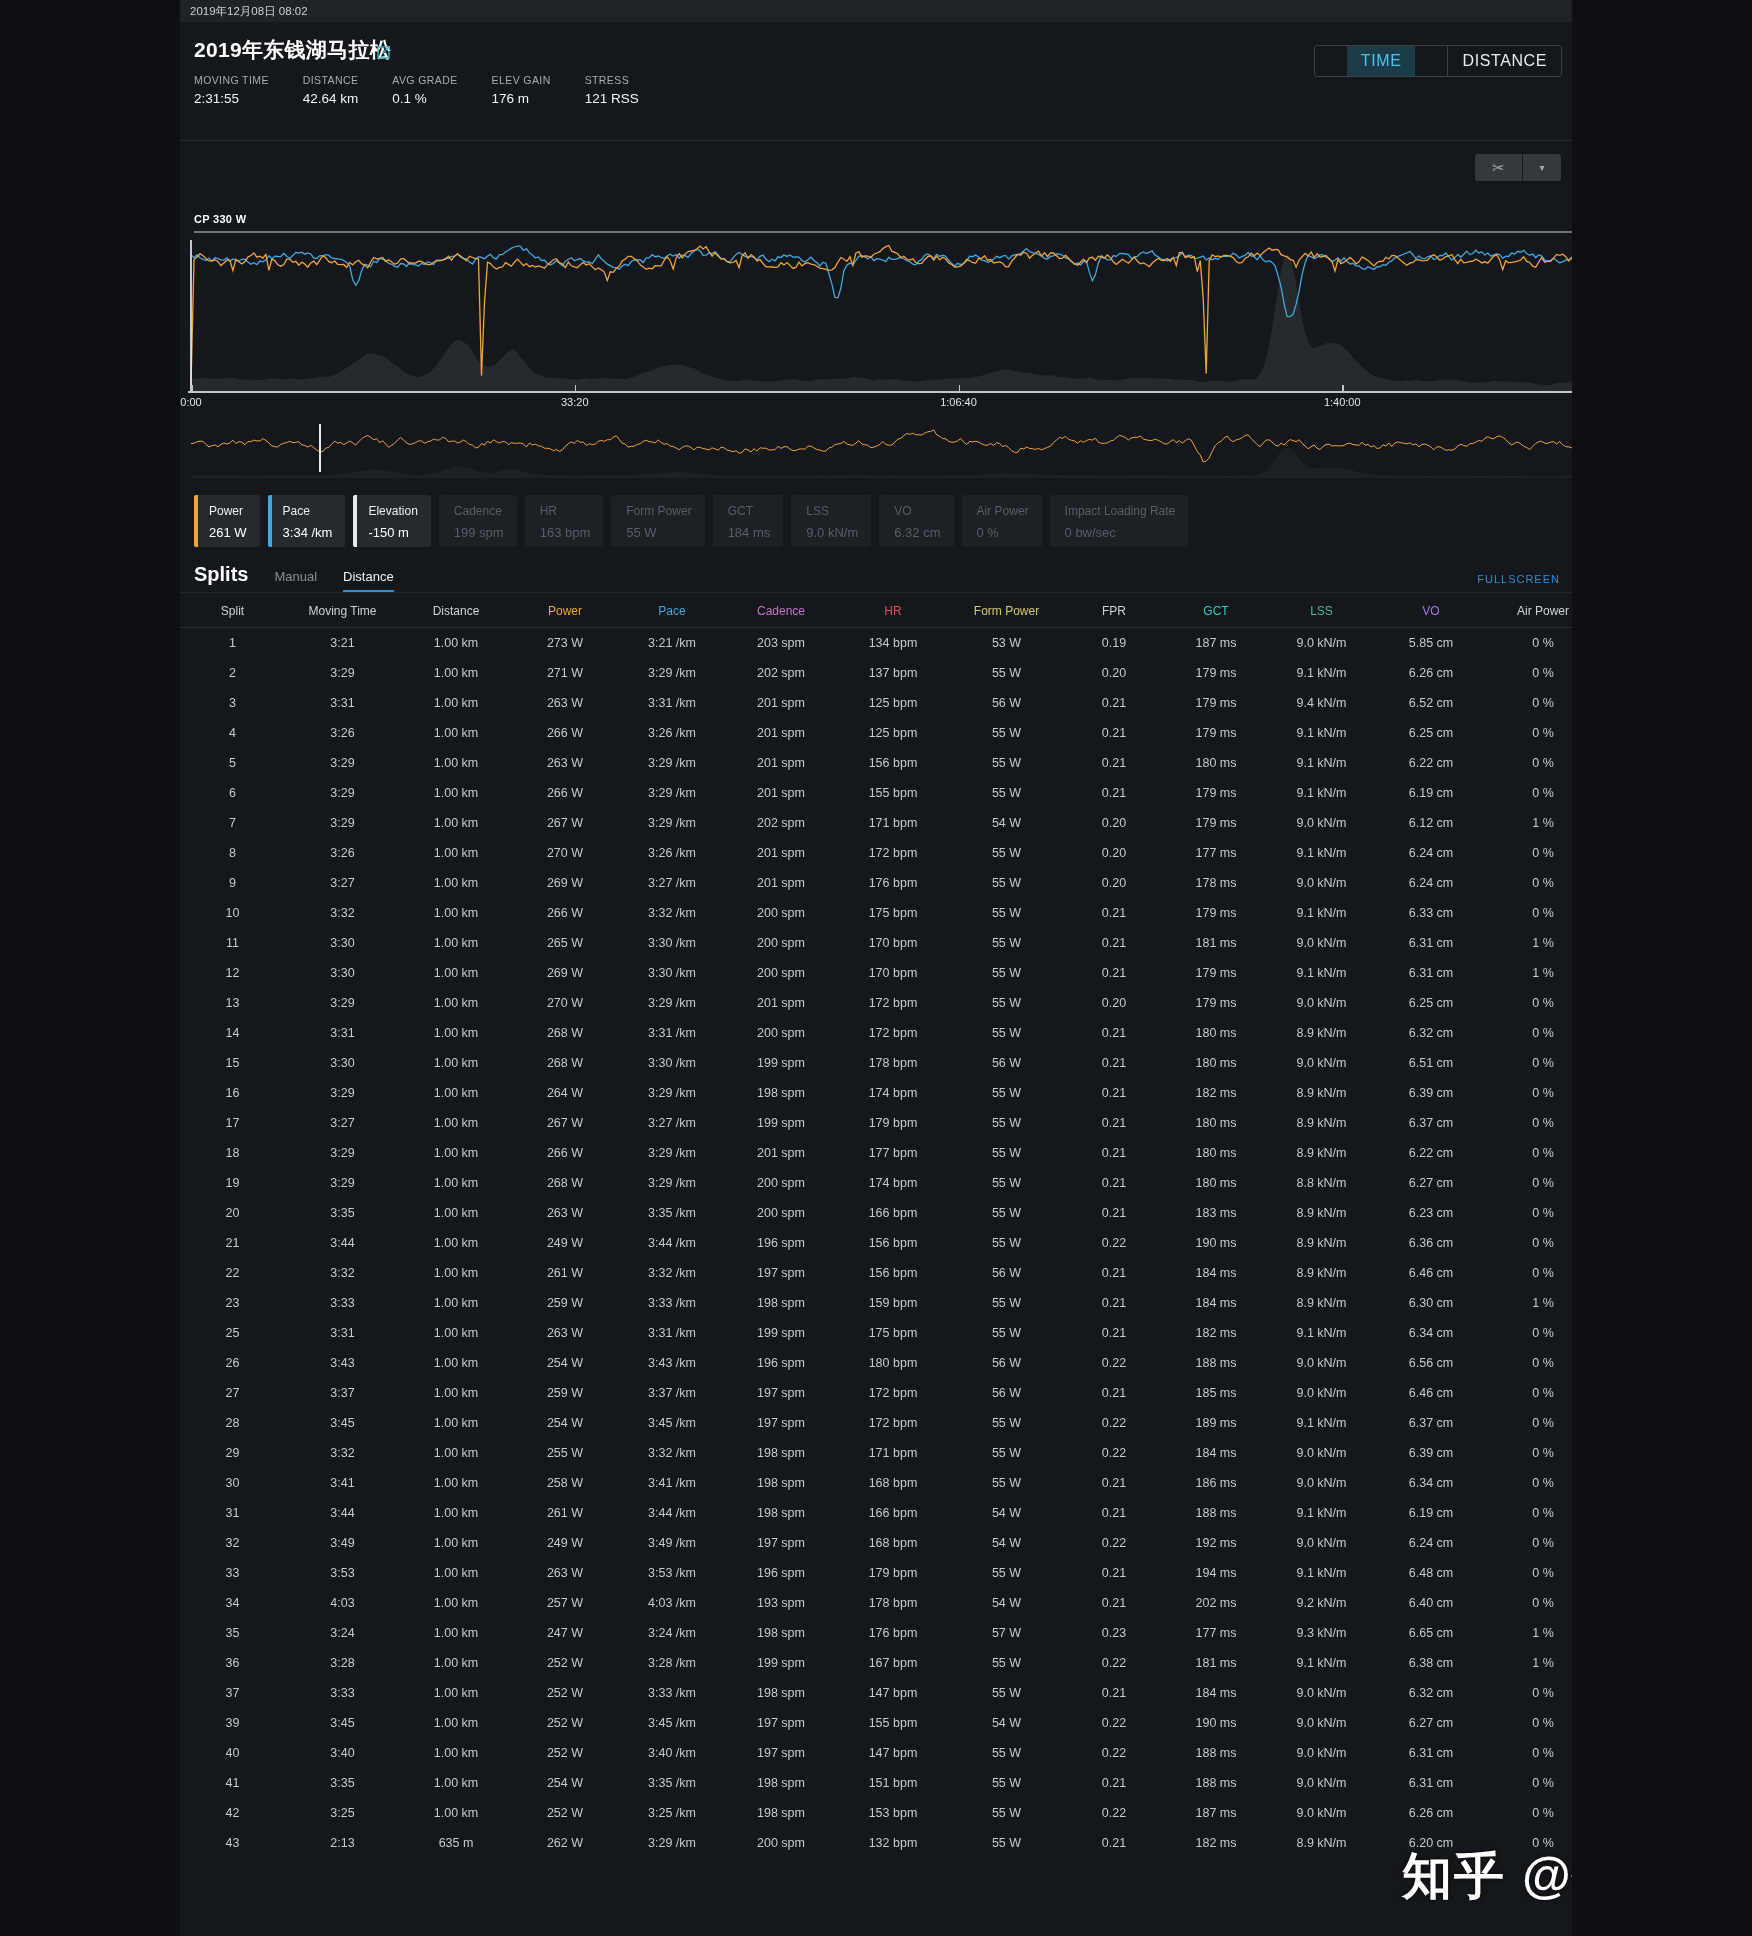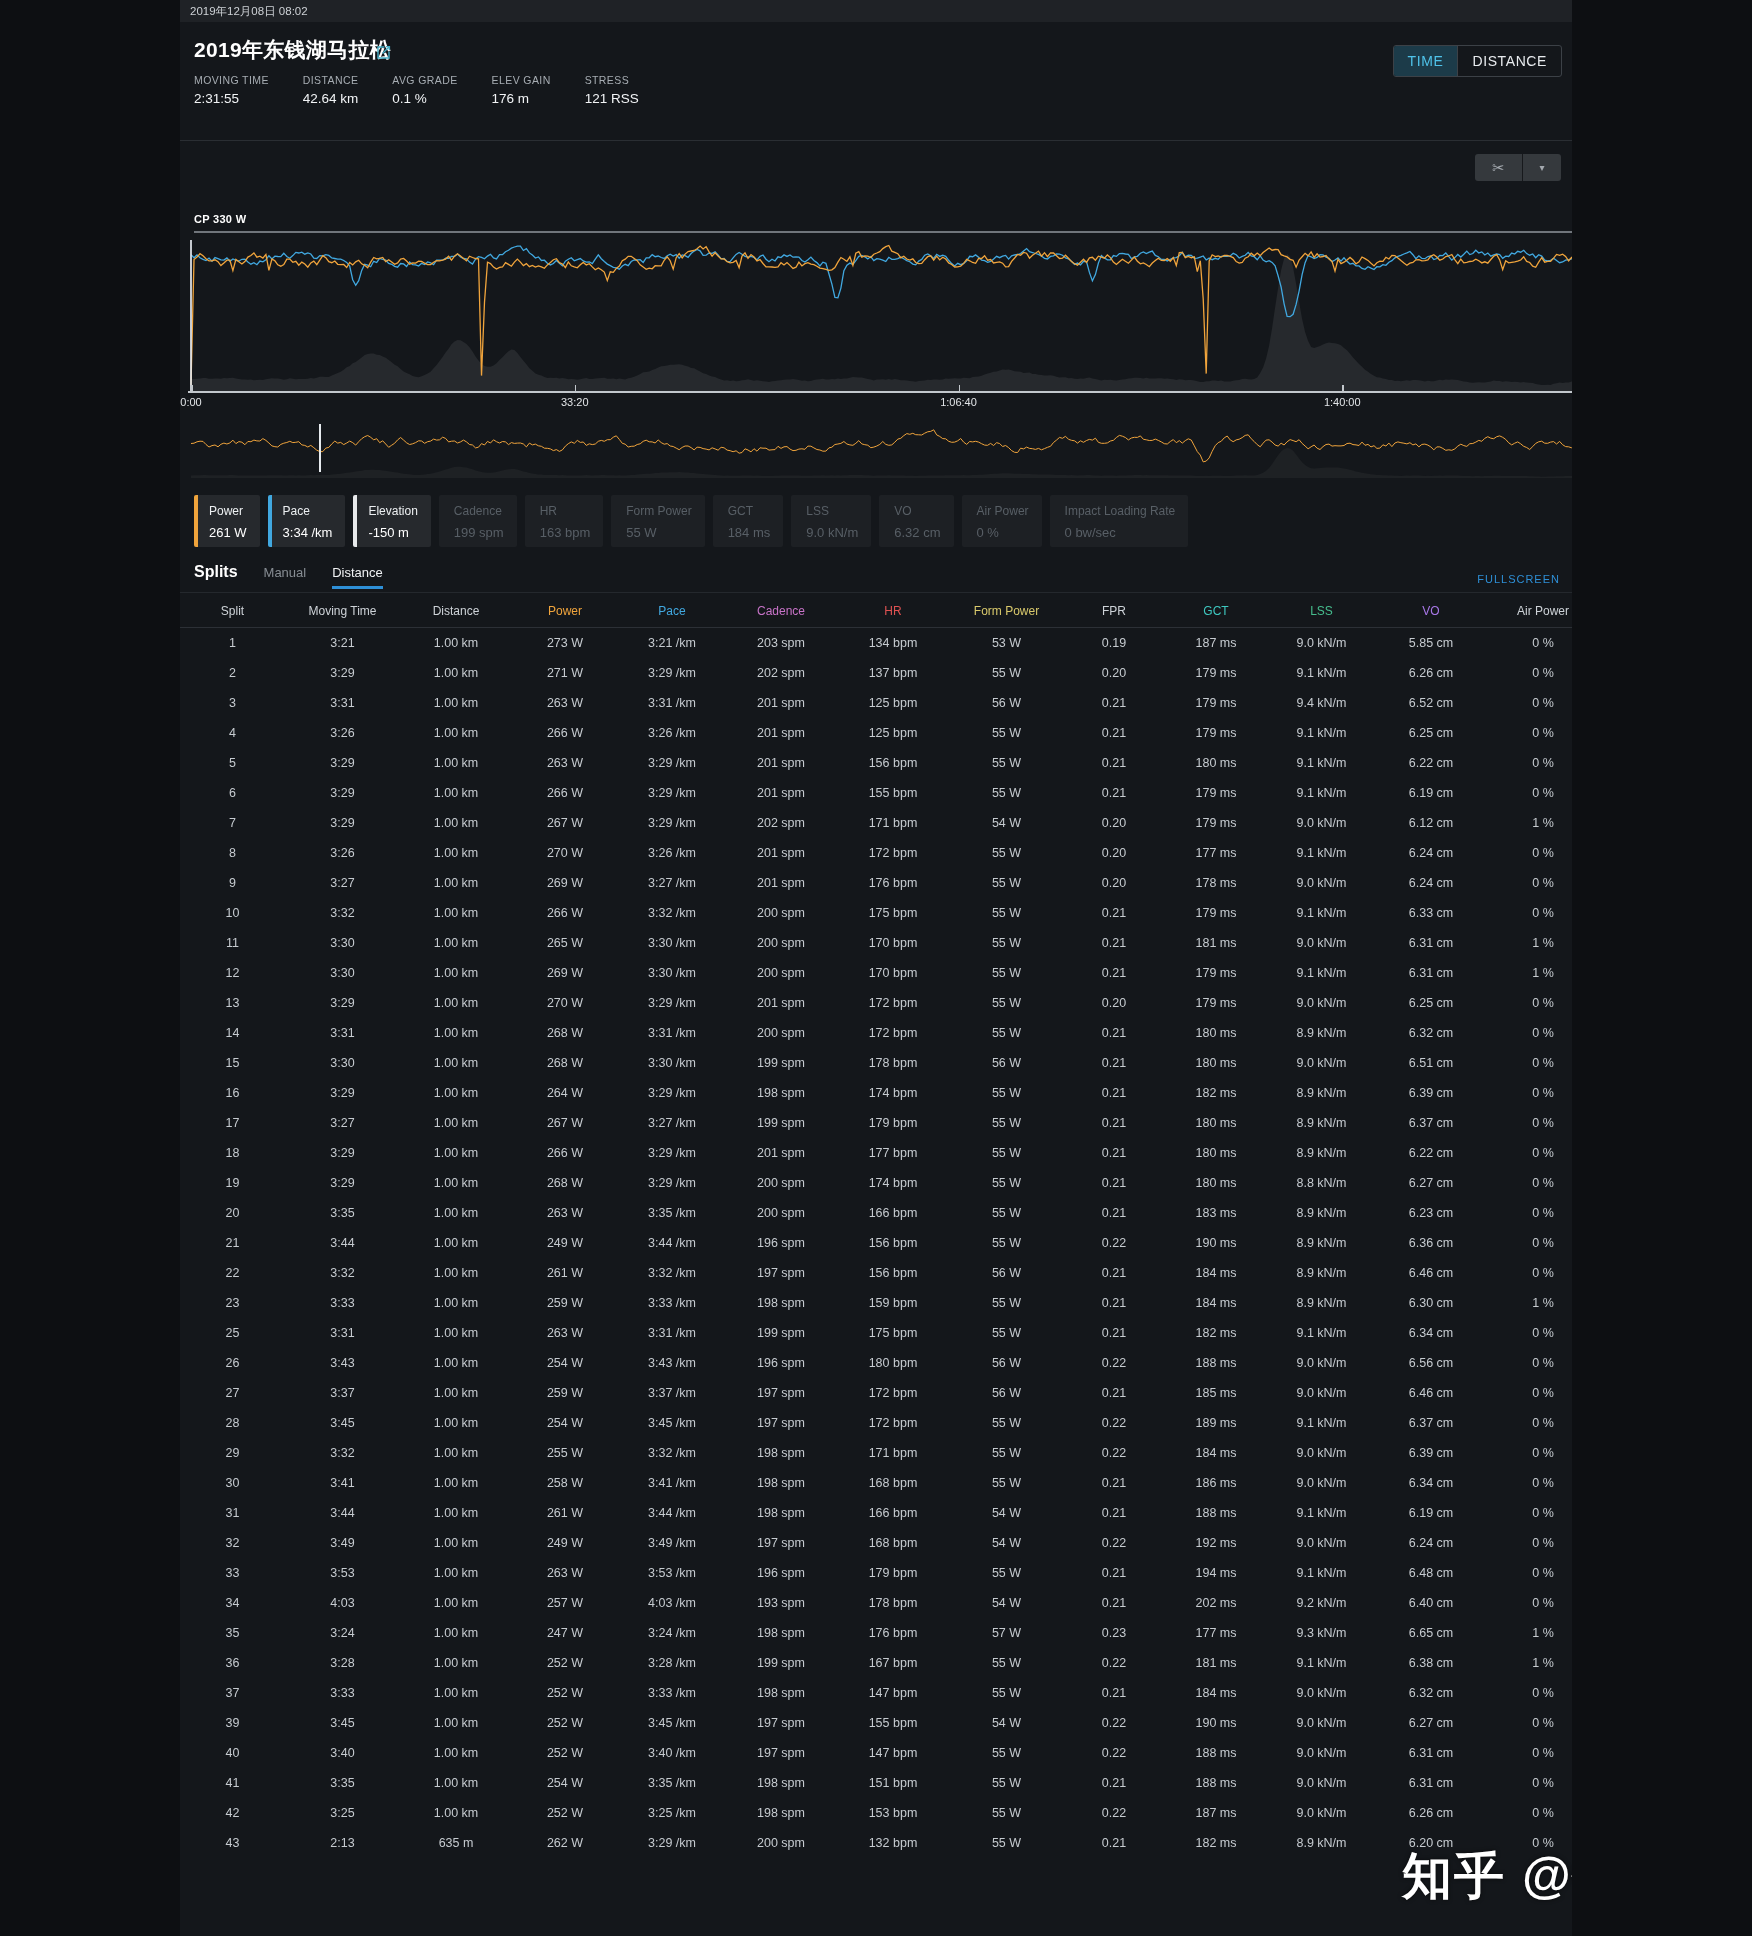--- a/index.html
+++ b/index.html
@@ -6,22 +6,22 @@
   .page{position:relative;width:1392px;height:1936px;background:#14171b;overflow:hidden;
         font-family:"Liberation Sans","DejaVu Sans",sans-serif;color:#c9ced3;margin:0 auto;}
   
   .topbar{position:absolute;left:0;top:0;width:100%;height:22px;background:#1f2226;
           font-size:11.5px;line-height:22px;color:#cdd1d5;}
   .topbar span{padding-left:10px;}
   
   .title{position:absolute;left:14px;top:36px;font-size:21px;font-weight:bold;color:#fff;margin:0;letter-spacing:.3px;}
   .edit-icon{position:absolute;left:196px;top:44px;width:16px;height:16px;cursor:pointer;}
   .view-toggle{position:absolute;right:10px;top:45px;height:30px;display:flex;border:1px solid #3c4147;border-radius:3px;overflow:hidden;}
-  .vt-btn{height:100%;padding:0 14px;font-size:14px;letter-spacing:.6px;border:none;cursor:pointer;
-          background:transparent;color:#e8ebee;font-family:inherit;}
+  .vt-btn{height:100%;padding:0 14px;font-size:16px;letter-spacing:.6px;border:none;cursor:pointer;
+          background:transparent;color:#e8ebee;font-family:inherit;margin-left:32px;}
   .vt-btn + .vt-btn{border-left:1px solid #3c4147;}
   .vt-btn.active{background:#1c3b49;color:#4fc3ea;}
   .stats{position:absolute;left:14px;top:74px;display:flex;gap:34px;}
   .stat-label{font-size:10.5px;color:#a7adb3;letter-spacing:.4px;}
   .stat-value{font-size:13.5px;color:#f2f4f6;margin-top:5px;}
   .divider{position:absolute;left:0;width:100%;height:1px;background:#2a2e33;}
   .d1{top:140px;}
   .d2{top:592px;background:#24282d;}
   
   .crop-btn{position:absolute;right:11px;top:154px;height:27px;display:flex;background:#35393d;border-radius:3px;overflow:hidden;}
@@ -42,21 +42,21 @@
   .metrics{position:absolute;left:14px;top:495px;display:flex;gap:8px;}
   .metric-card{background:#1d2024;border-left:4px solid transparent;border-radius:2px;
                padding:9px 13px 0 11px;height:43px;cursor:pointer;}
   .metric-card .m-label{font-size:12px;color:#585f66;}
   .metric-card .m-value{font-size:13px;color:#585f66;margin-top:7px;}
   .metric-card.active{background:#26292d;}
   .metric-card.active .m-label{color:#edf0f2;}
   .metric-card.active .m-value{color:#fff;}
   
   .splits-bar{position:absolute;left:14px;top:563px;display:flex;align-items:baseline;gap:26px;}
-  .splits-title{font-size:16px;font-weight:bold;color:#fff;}
+  .splits-title{font-size:20px;font-weight:bold;color:#fff;}
   .tab{font-size:13px;color:#878d93;cursor:pointer;position:relative;padding-bottom:9px;}
   .tab.active{color:#f0f2f4;}
   .tab.active::after{content:"";position:absolute;left:0;right:0;bottom:0;height:3px;background:#2e8fd6;}
   .fullscreen{position:absolute;right:12px;top:573px;font-size:11px;letter-spacing:1px;color:#2e8fd6;cursor:pointer;text-align:right;}
   
   .splits-table{position:absolute;left:0;top:598px;width:1420px;border-collapse:collapse;table-layout:fixed;}
   .splits-table th{font-size:12px;font-weight:normal;color:#ced3d8;text-align:center;
                    padding:6px 0 9px 0;border-bottom:1px solid #2c3036;cursor:pointer;}
   .splits-table td{font-size:12.5px;color:#c6cbd0;text-align:center;height:30px;padding:0;}
   .splits-table col:nth-child(1){width:105px;}  .splits-table col:nth-child(2){width:115px;}

